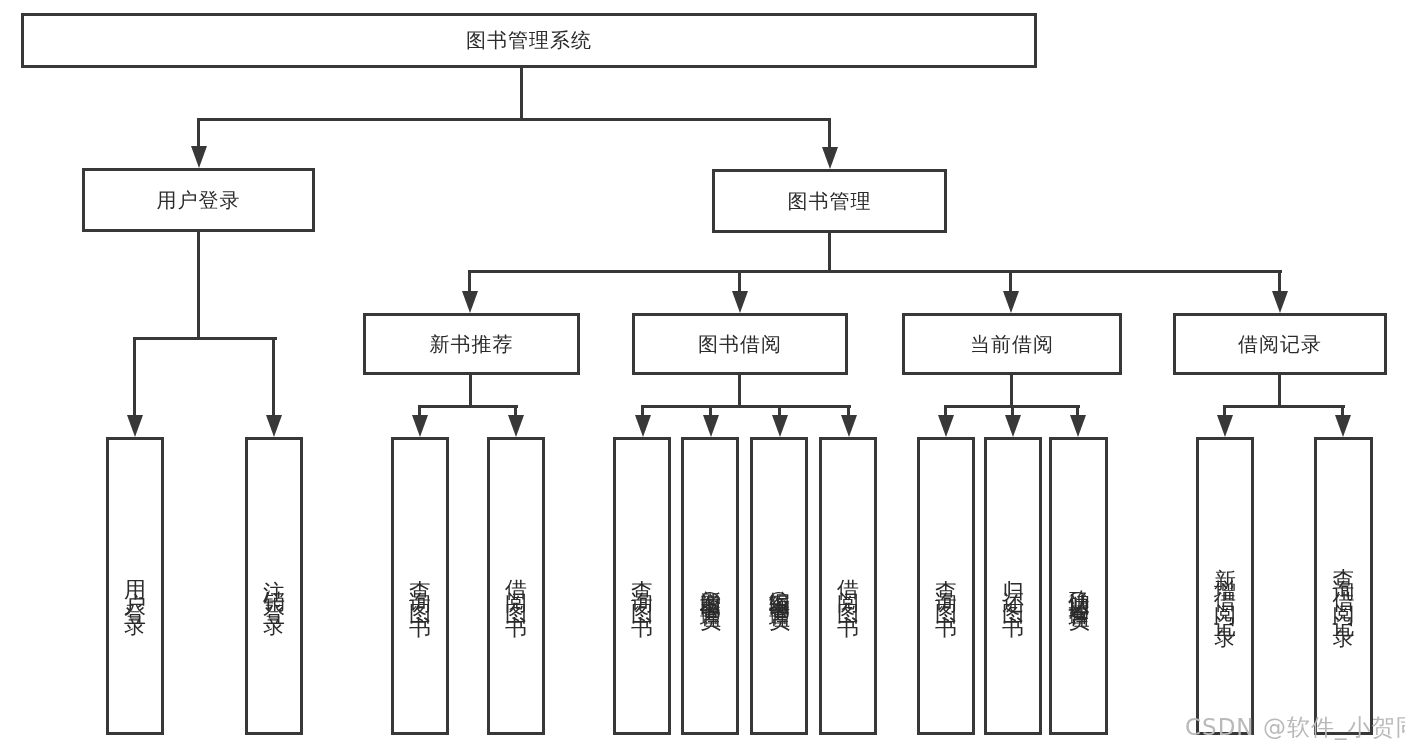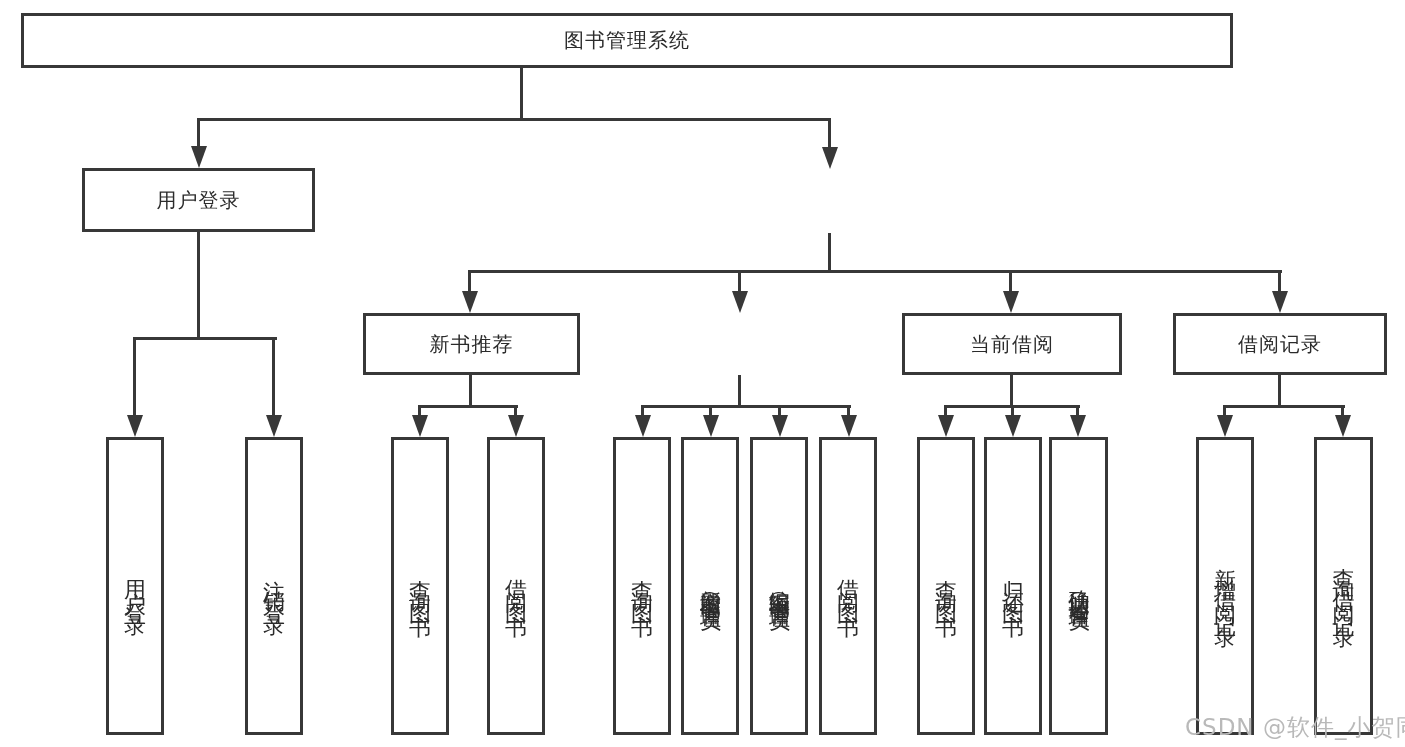--- a/index.html
+++ b/index.html
@@ -32,31 +32,32 @@
   .watermark{
     position:absolute;z-index:5;color:var(--wm);
     font-size:23px;letter-spacing:1px;white-space:nowrap;
   }
 </style>
 </head>
 <body>
 
 <div id="stage">
 
-  <div class="box" style="left:21px;top:13px;width:1212px;height:55px;">图书管理系统</div>
+  <div class="box" style="left:21px;top:13px;width:1016px;height:55px;">图书管理系统</div>
 
   <div class="v" style="left:520px;top:68px;height:50px;"></div>
   <div class="h" style="left:197px;top:118px;width:634px;"></div>
 
   <div class="v" style="left:197px;top:118px;height:28px;"></div>
   <div class="arrow" style="left:191px;top:146px;"></div>
   <div class="v" style="left:828px;top:118px;height:29px;"></div>
   <div class="arrow" style="left:822px;top:147px;"></div>
 
   <div class="box" style="left:82px;top:168px;width:233px;height:64px;">用户登录</div>
+  <div class="box" style="left:712px;top:169px;width:235px;height:64px;">图书管理</div>
 
   <div class="v" style="left:197px;top:232px;height:105px;"></div>
   <div class="h" style="left:133px;top:337px;width:144px;"></div>
   <div class="v" style="left:133px;top:337px;height:78px;"></div>
   <div class="arrow" style="left:127px;top:415px;"></div>
   <div class="v" style="left:272px;top:337px;height:78px;"></div>
   <div class="arrow" style="left:266px;top:415px;"></div>
 
   <div class="v" style="left:828px;top:233px;height:37px;"></div>
   <div class="h" style="left:468px;top:270px;width:814px;"></div>
@@ -64,20 +65,21 @@
   <div class="v" style="left:468px;top:270px;height:21px;"></div>
   <div class="arrow" style="left:462px;top:291px;"></div>
   <div class="v" style="left:738px;top:270px;height:21px;"></div>
   <div class="arrow" style="left:732px;top:291px;"></div>
   <div class="v" style="left:1009px;top:270px;height:21px;"></div>
   <div class="arrow" style="left:1003px;top:291px;"></div>
   <div class="v" style="left:1278px;top:270px;height:21px;"></div>
   <div class="arrow" style="left:1272px;top:291px;"></div>
 
   <div class="box" style="left:363px;top:313px;width:217px;height:62px;">新书推荐</div>
+  <div class="box" style="left:632px;top:313px;width:216px;height:62px;">图书借阅</div>
   <div class="box" style="left:1173px;top:313px;width:214px;height:62px;">借阅记录</div>
   <div class="box" style="left:902px;top:313px;width:220px;height:62px;">当前借阅</div>
 
   <div class="v" style="left:469px;top:375px;height:30px;"></div>
   <div class="h" style="left:418px;top:405px;width:100px;"></div>
   <div class="v" style="left:418px;top:405px;height:10px;"></div>
   <div class="arrow" style="left:412px;top:415px;"></div>
   <div class="v" style="left:514px;top:405px;height:10px;"></div>
   <div class="arrow" style="left:508px;top:415px;"></div>
 

